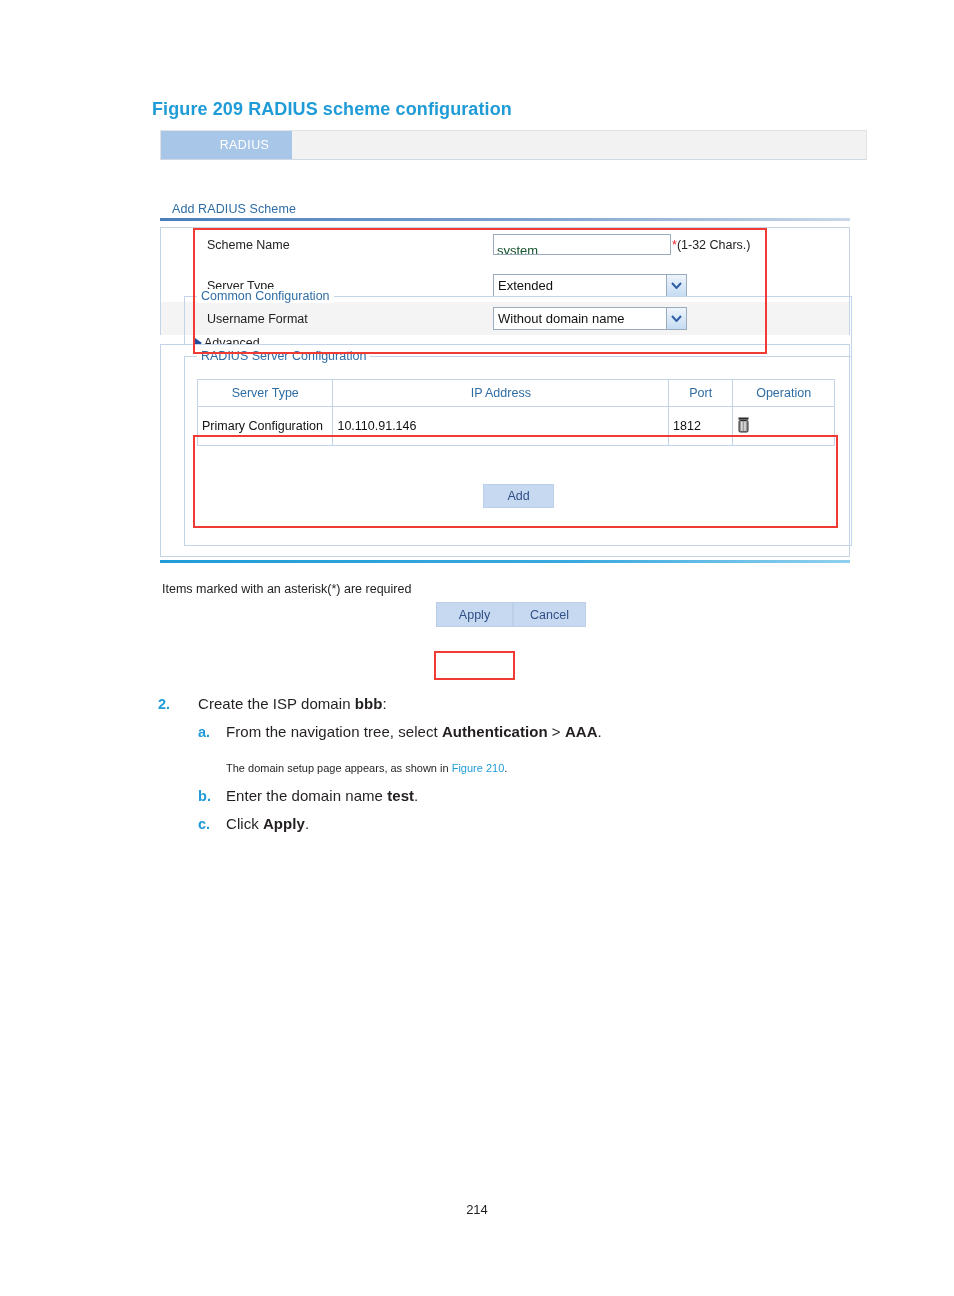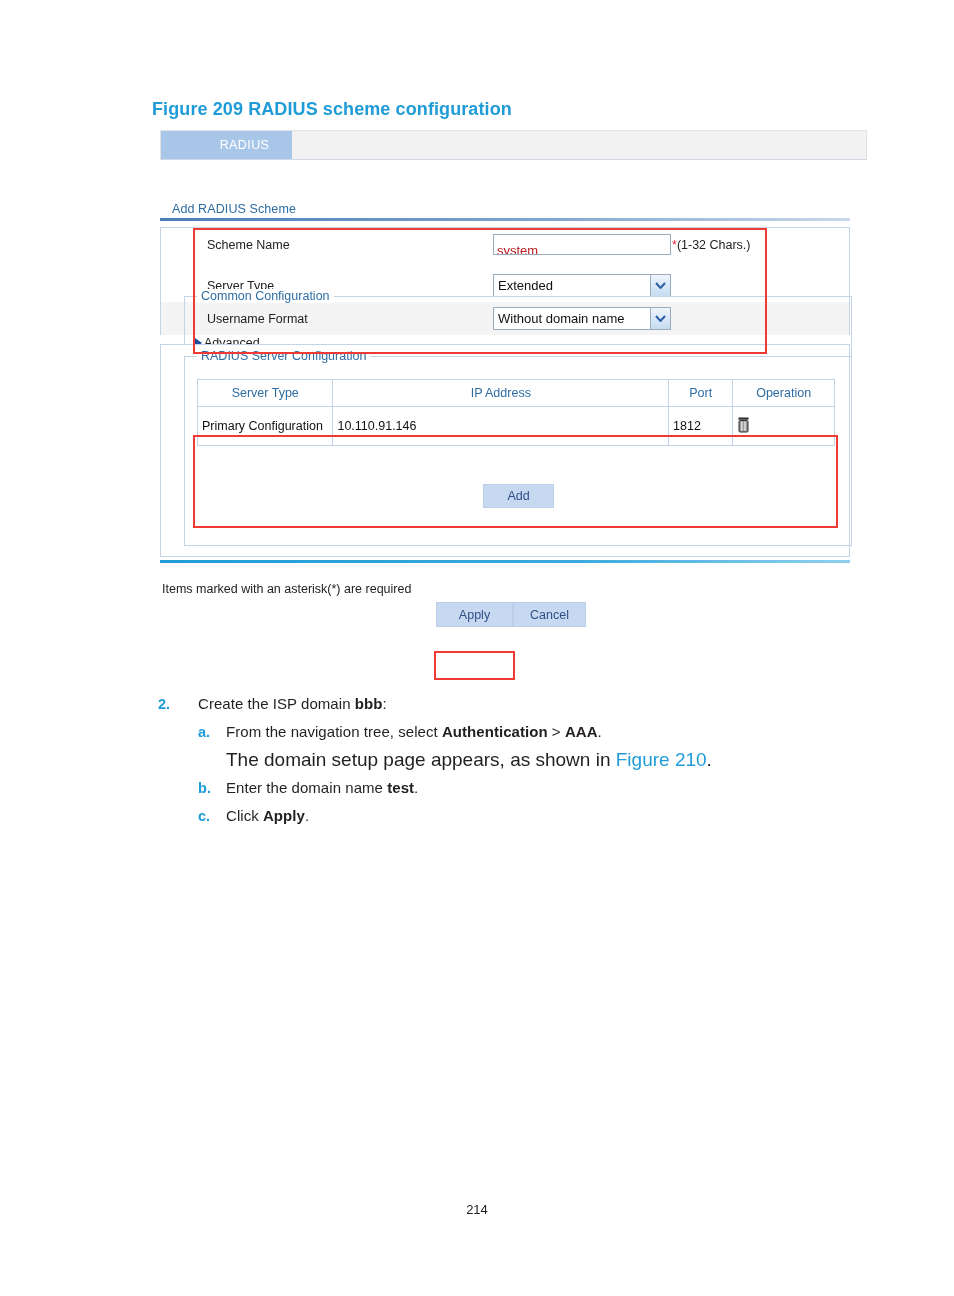--- a/index.html
+++ b/index.html
@@ -102,37 +102,37 @@
     color: #222;
   }
   .form-ctrl { display: flex; align-items: center; }
 
   .txtbox {
     width: 178px;
     height: 21px;
     border: 1px solid #9aabbd;
     background: #ffffff;
     font-size: 13px;
-    color: #b91c1c;
+    color: #14532d;
     padding: 5px 3px;
     line-height: 21px;
     box-sizing: border-box;
     overflow: hidden;
     white-space: nowrap;
   }
   .hint {
     font-size: 12.5px;
     margin-left: 1px;
     color: #222;
     white-space: nowrap;
   }
   .hint .star { color: #e8262d; }
 
   .selbox {
-    width: 178px;
+    width: 194px;
     height: 23px;
     border: 1px solid #9aabbd;
     background: #ffffff;
     font-size: 13px;
     color: #111;
     box-sizing: border-box;
     display: flex;
     align-items: center;
     overflow: hidden;
   }
@@ -319,21 +319,21 @@
     font-weight: bold;
     color: #1f9cd7;
     font-size: 14.5px;
   }
   .step .txt { display: block; }
   .lvl1 .num { left: 0; }
   .lvl1 .txt { margin-left: 40px; }
   .lvl2 { margin-left: 40px; }
   .lvl2 .num { left: 0; font-weight: bold; color: #1f9cd7; }
   .lvl2 .txt { margin-left: 28px; }
-  .cont { margin-left: 68px; font-size: 19px; line-height: 28px; }
+  .cont { margin-left: 68px; font-size: 11px; line-height: 28px; margin-top: 8px; }
   .bold { font-weight: bold; }
   .link { color: #1f9cd7; }
 
   .pagenum {
     position: absolute;
     left: 0;
     top: 1202px;
     width: 954px;
     text-align: center;
     font-size: 13px;

